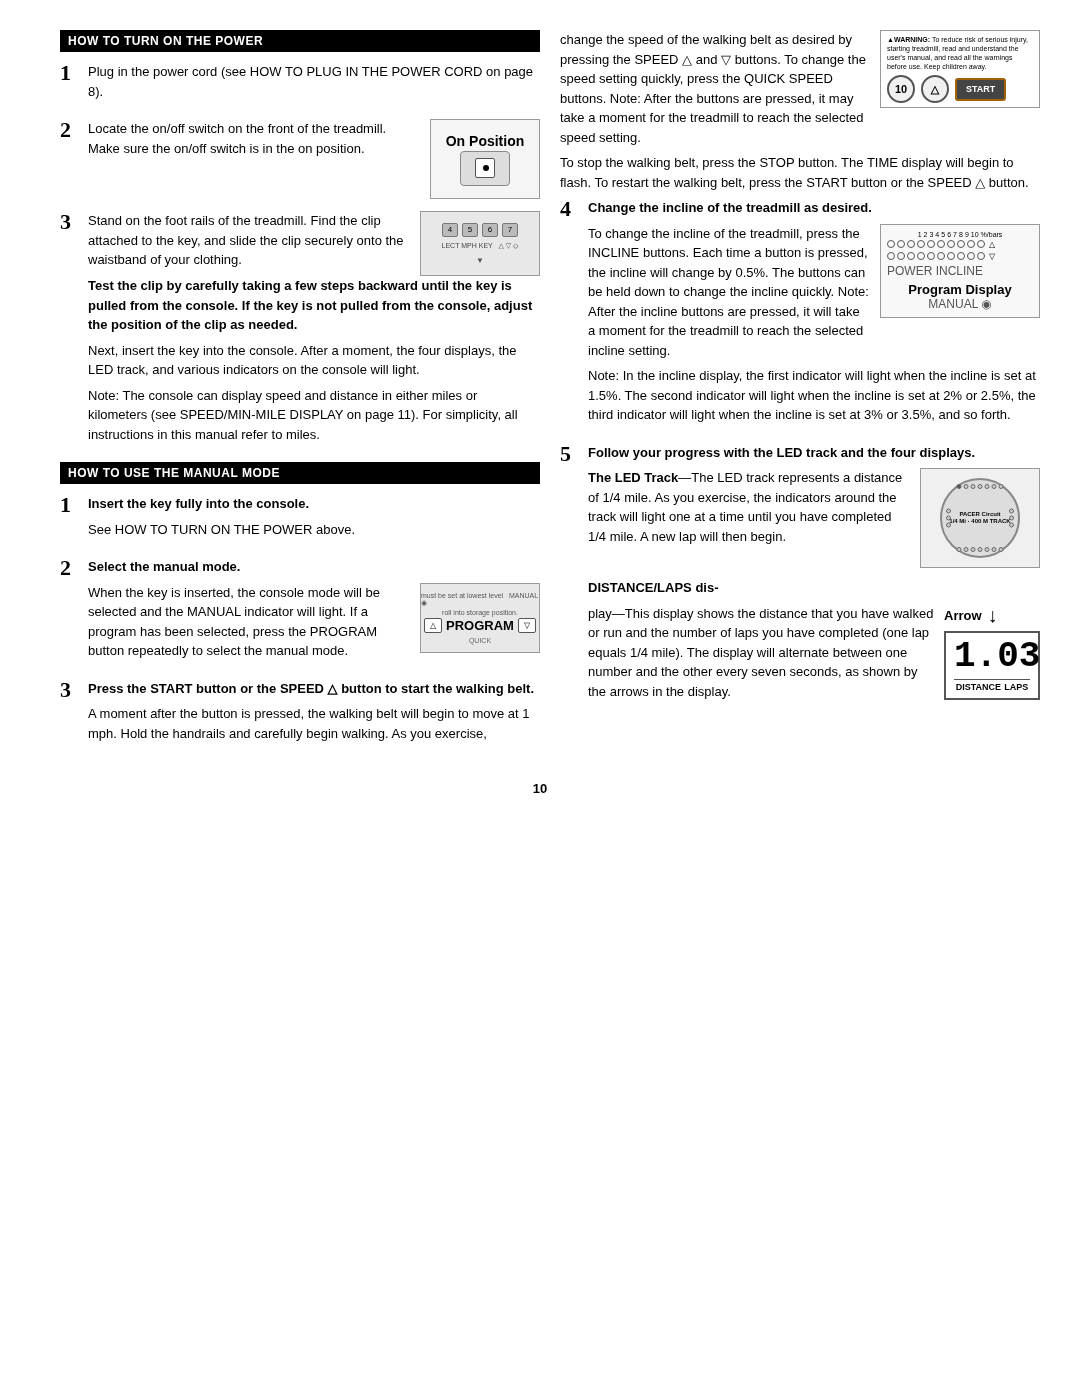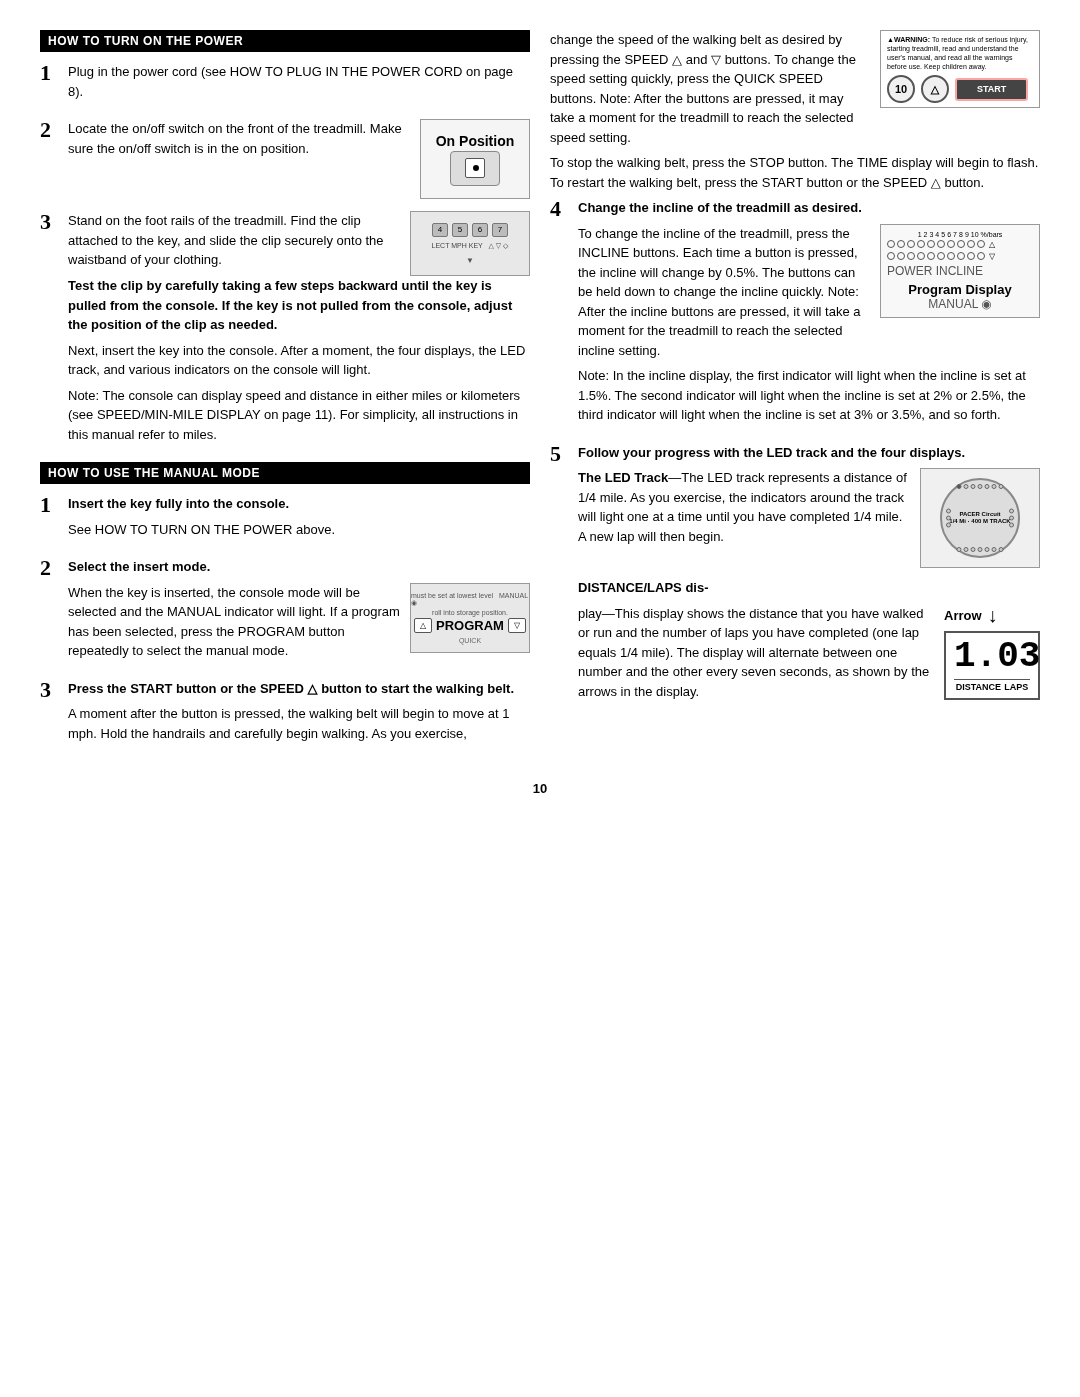--- a/index.html
+++ b/index.html
@@ -8,20 +8,21 @@
       font-size: 13px;
       background: #fff;
       color: #000;
       width: 1080px;
       min-height: 1397px;
       padding: 30px 40px;
     }
     .page-content {
       display: flex;
       gap: 20px;
+      margin-left: 20px;
     }
     .left-col {
       flex: 1;
       max-width: 490px;
     }
     .right-col {
       flex: 1;
       max-width: 490px;
     }
     .section-header {
@@ -203,23 +204,23 @@
       display: flex;
       align-items: center;
       justify-content: center;
       font-size: 11px;
       font-weight: bold;
       background: #f0f0f0;
     }
     .start-btn {
       background: #444;
       color: #fff;
-      border: 2px solid #fca5a5;
+      border: 2px solid #a16207;
       border-radius: 3px;
-      padding: 4px 20px;
+      padding: 4px 9px;
       font-size: 9px;
       font-weight: bold;
     }
 
     
     .incline-box {
       border: 1px solid #999;
       width: 160px;
       background: #f8f8f8;
       padding: 6px;
@@ -424,21 +425,21 @@
         <div class="step-number">1</div>
         <div class="step-content">
           <p><span class="bold-text">Insert the key fully into the console.</span></p>
           <p>See HOW TO TURN ON THE POWER above.</p>
         </div>
       </div>
 
       <div class="numbered-step">
         <div class="step-number">2</div>
         <div class="step-content">
-          <p><span class="bold-text">Select the insert mode.</span></p>
+          <p><span class="bold-text">Select the manual mode.</span></p>
           <div class="step-with-image">
             <div class="step-text">
               <p>When the key is inserted, the console mode will be selected and the MANUAL indicator will light. If a program has been selected, press the PROGRAM button repeatedly to select the manual mode.</p>
             </div>
             <div class="step-image">
               <div class="manual-box">
                 <div class="manual-label-line">must be set at lowest level &nbsp; MANUAL ◉</div>
                 <div class="manual-label-line">roll into storage position.</div>
                 <div class="manual-buttons-row">
                   <div class="prog-btn">△</div>

